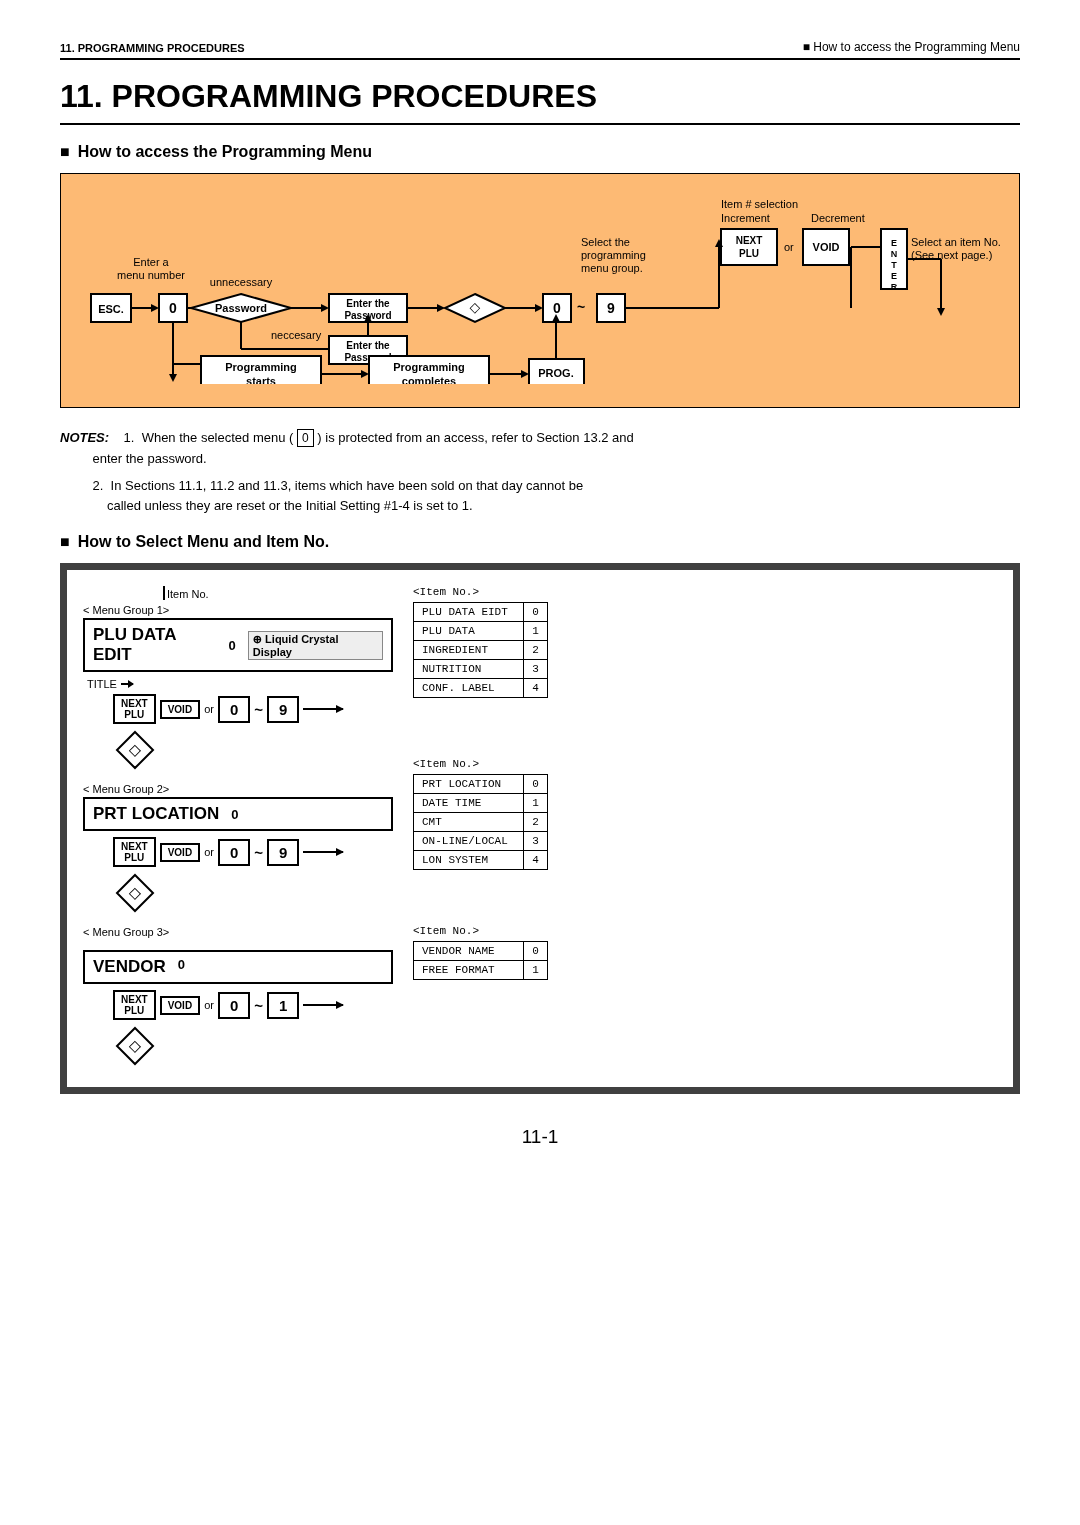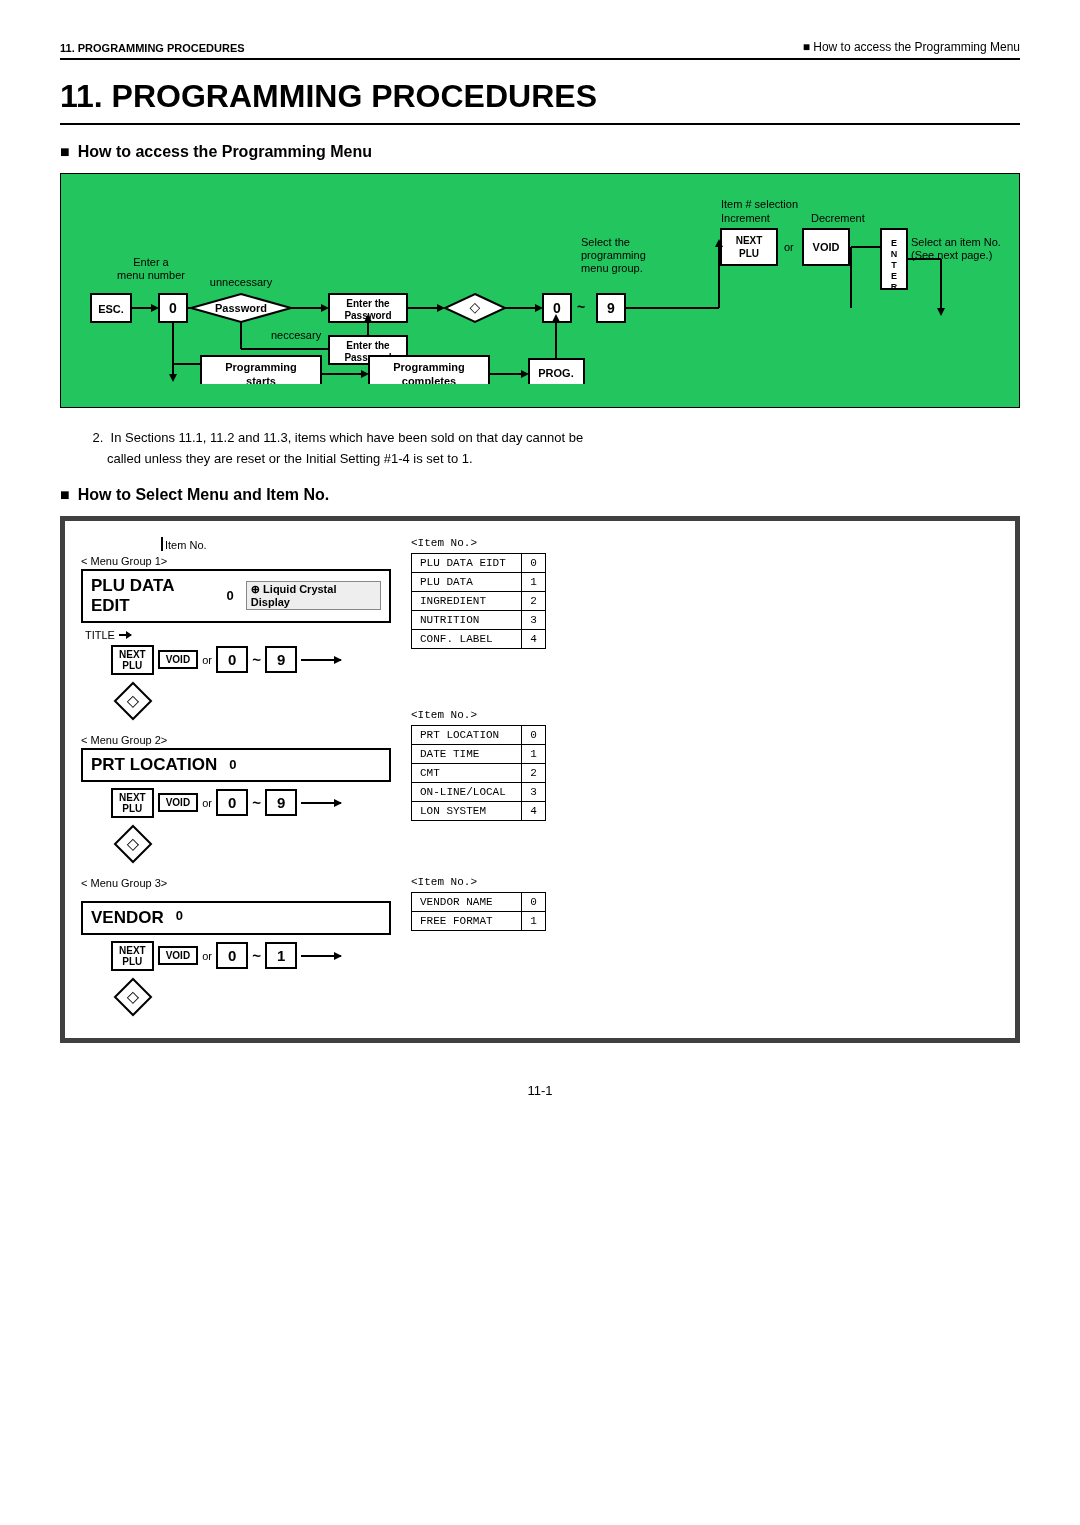--- a/index.html
+++ b/index.html
@@ -48,21 +48,21 @@
     .section-title::before {
       content: '■';
       font-size: 16px;
     }
     
     .flow-diagram {
       border: 1px solid #000;
       padding: 20px;
       margin-bottom: 20px;
       position: relative;
-      background: #22c55e;
+      background: #fdba74;
     }
     .notes-section {
       margin: 16px 0;
       font-size: 13px;
       line-height: 1.6;
     }
     .notes-section strong {
       font-style: italic;
       font-weight: bold;
     }
@@ -79,22 +79,22 @@
       width: 24px;
       text-align: center;
       font-size: 11px;
     }
     .item-table .label-cell {
       min-width: 110px;
       font-size: 11px;
     }
     .page-num {
       text-align: center;
-      margin-top: 40px;
-      font-size: 13px;
+      margin-top: 32px;
+      font-size: 19px;
     }
   </style>
 </head>
 <body>
 
 <div class="header-section">
   <div class="header-row">
     <div class="header-top">11. PROGRAMMING PROCEDURES</div>
     <div class="header-right">■ How to access the Programming Menu</div>
   </div>
@@ -227,29 +227,34 @@
 
     <rect x="448" y="165" width="55" height="28" fill="white" stroke="black" stroke-width="2"></rect>
     <text x="475" y="183" font-size="11" font-family="Arial" font-weight="bold" text-anchor="middle">PROG.</text>
 
     <line x1="475" y1="165" x2="475" y2="128" stroke="black" stroke-width="2"></line>
     <polygon points="471,128 475,120 479,128" fill="black"></polygon>
   </svg>
 </div>
 
 <div class="notes-section">
+  <p>
+    <strong>NOTES:</strong>
+    &nbsp;&nbsp;&nbsp;1. &nbsp;When the selected menu ( <span style="border:1px solid #000;padding:1px 4px;font-size:12px;">0</span> ) is protected from an access, refer to Section 13.2 and
+    <br>&nbsp;&nbsp;&nbsp;&nbsp;&nbsp;&nbsp;&nbsp;&nbsp;&nbsp;enter the password.
+  </p>
   <p style="margin-top:6px;">&nbsp;&nbsp;&nbsp;&nbsp;&nbsp;&nbsp;&nbsp;&nbsp;&nbsp;2. &nbsp;In Sections 11.1, 11.2 and 11.3, items which have been sold on that day cannot be
     <br>&nbsp;&nbsp;&nbsp;&nbsp;&nbsp;&nbsp;&nbsp;&nbsp;&nbsp;&nbsp;&nbsp;&nbsp;&nbsp;called unless they are reset or the Initial Setting #1-4 is set to 1.</p>
 </div>
 
 <div class="section-title">
   <span>How to Select Menu and Item No.</span>
 </div>
 
-<div style="border:5px solid #404040; padding:16px; display:flex; gap:20px;">
+<div style="border:7px solid #404040; padding:16px; display:flex; gap:20px;">
 
   <div style="width:310px; flex-shrink:0; position:relative;">
 
     <div style="display:flex; align-items:flex-end; margin-bottom:4px; margin-left:80px;">
       <div style="width:2px; height:14px; background:#000; margin-right:2px;"></div>
       <span style="font-size:11px;">Item No.</span>
     </div>
 
     <div>
       <div style="font-size:11px; margin-bottom:2px;">&lt; Menu Group 1&gt;</div>

